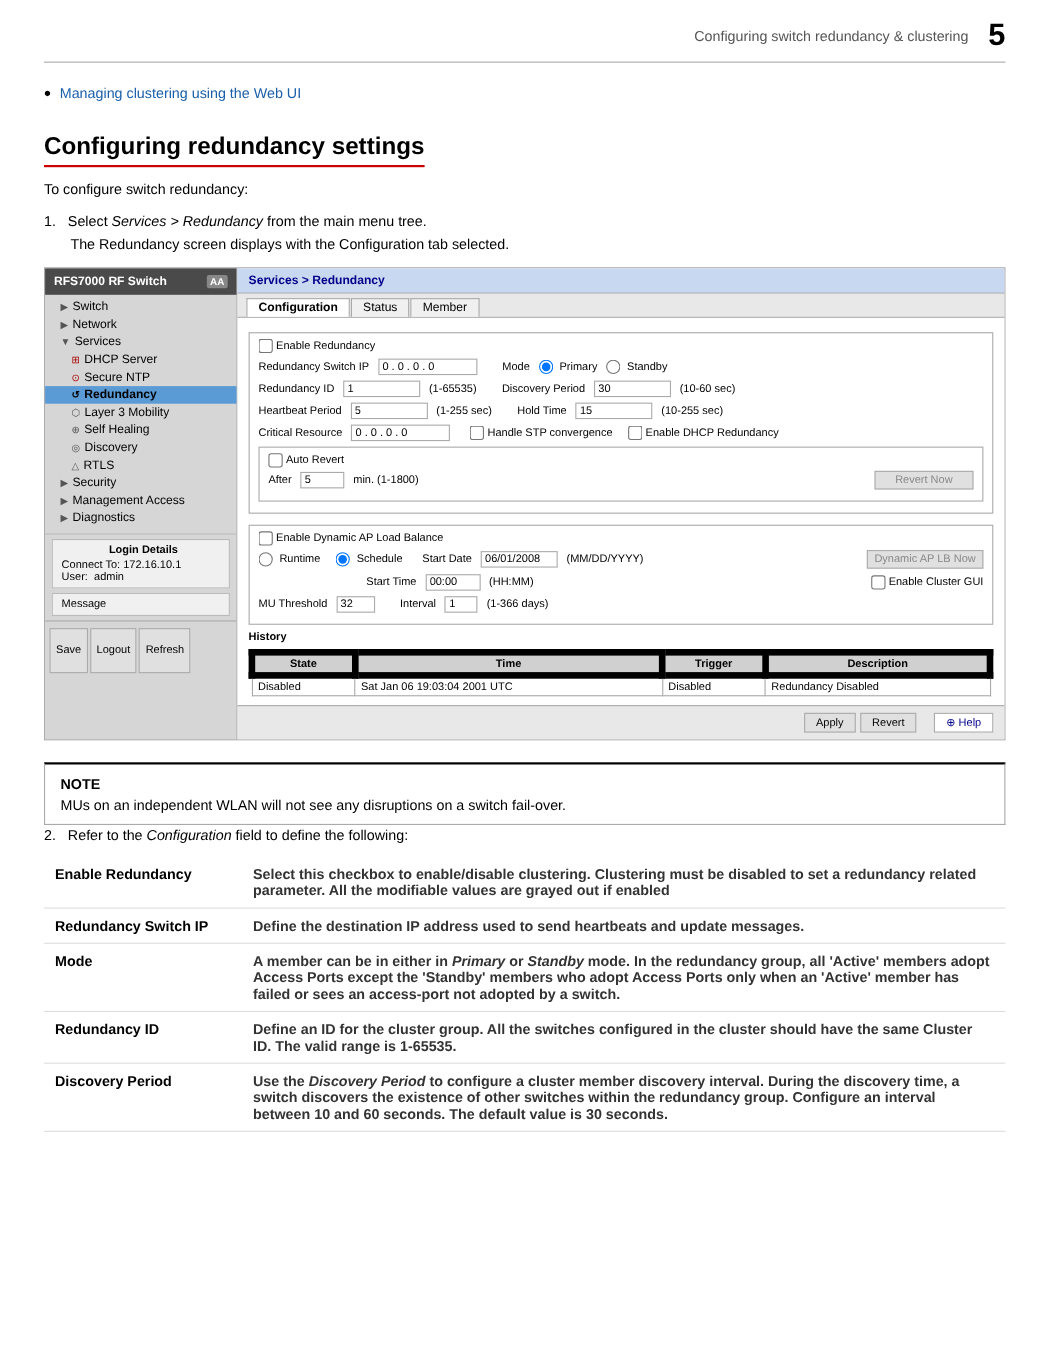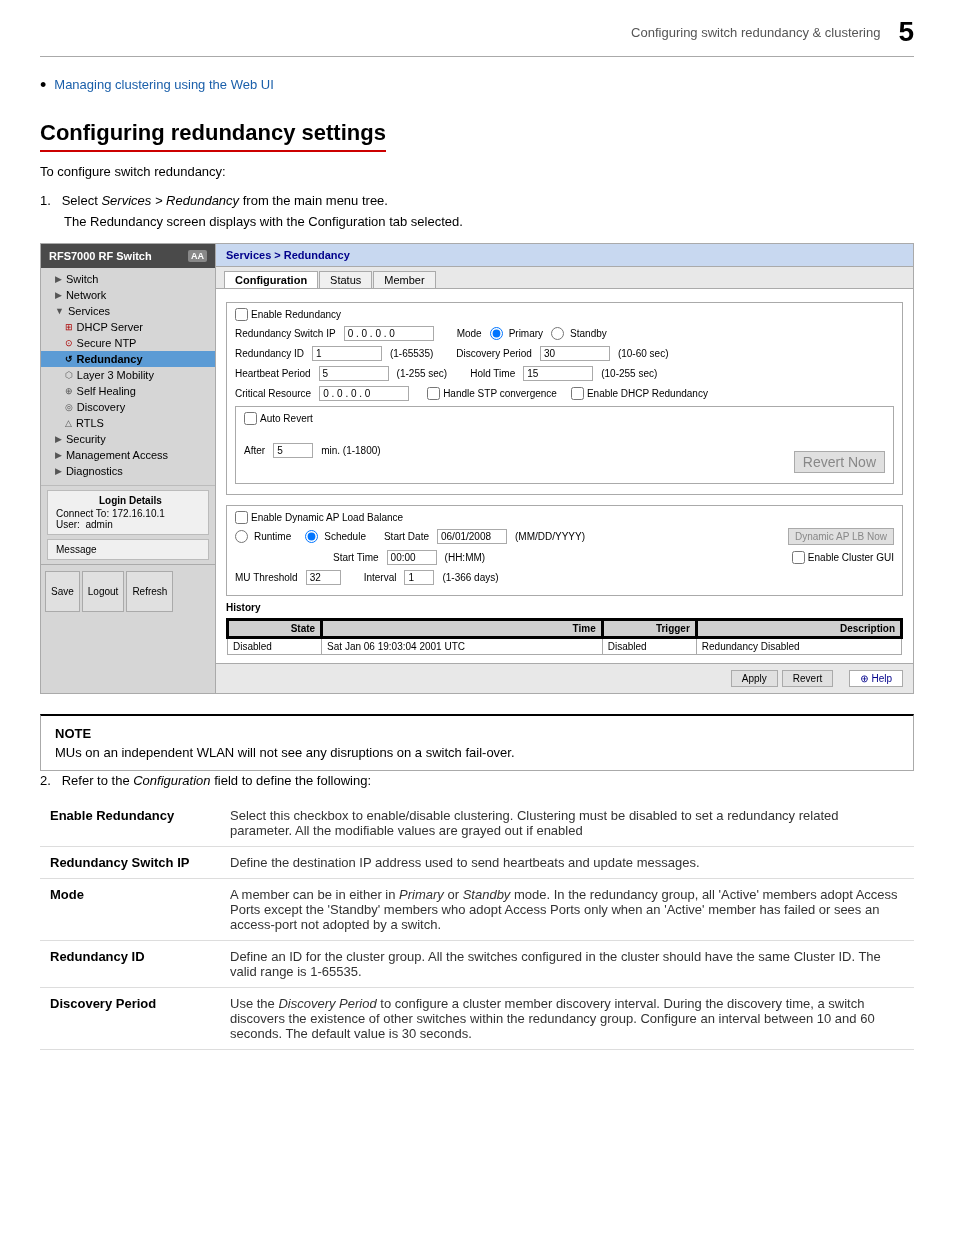--- a/index.html
+++ b/index.html
@@ -275,23 +275,23 @@
       margin: 5px 0;
     }
     .history-table {
       width: 100%;
       border-collapse: collapse;
       font-size: 10px;
       margin-top: 5px;
     }
     .history-table th {
       background: #d0d0d0;
-      border: 3px solid #000000;
+      border: 6px solid #000000;
       padding: 2px 5px;
-      text-align: right;
+      text-align: center;
       font-weight: bold;
     }
     .history-table td {
       border: 1px solid #aaa;
       padding: 2px 5px;
     }
     .panel-footer {
       display: flex;
       justify-content: flex-end;
       gap: 4px;
@@ -313,27 +313,26 @@
     }
     .dynamic-btn {
       padding: 2px 6px;
       font-size: 10px;
       background: #e0e0e0;
       border: 1px solid #aaa;
       cursor: pointer;
       color: #888;
     }
     .revert-btn {
-      padding: 2px 8px;
-      font-size: 14px;
+      padding: 2px 18px;
+      font-size: 10px;
       background: #e0e0e0;
       border: 1px solid #aaa;
       cursor: pointer;
       color: #888;
-      margin-top: 23px;
     }
     .section-title-small {
       font-size: 10px;
       font-weight: bold;
       margin-bottom: 5px;
     }
 
     
     .note-box {
       border: 1px solid #aaa;
@@ -357,20 +356,21 @@
       border-collapse: collapse;
       margin-top: 12px;
     }
     .def-table tr {
       border-bottom: 1px solid #ddd;
     }
     .def-table td {
       padding: 8px 10px;
       vertical-align: top;
       font-size: 13px;
+      font-weight: bold;
     }
     .def-table td:first-child {
       font-weight: bold;
       width: 180px;
       color: #000;
     }
     .def-table td:last-child {
       color: #333;
     }
     .italic {

